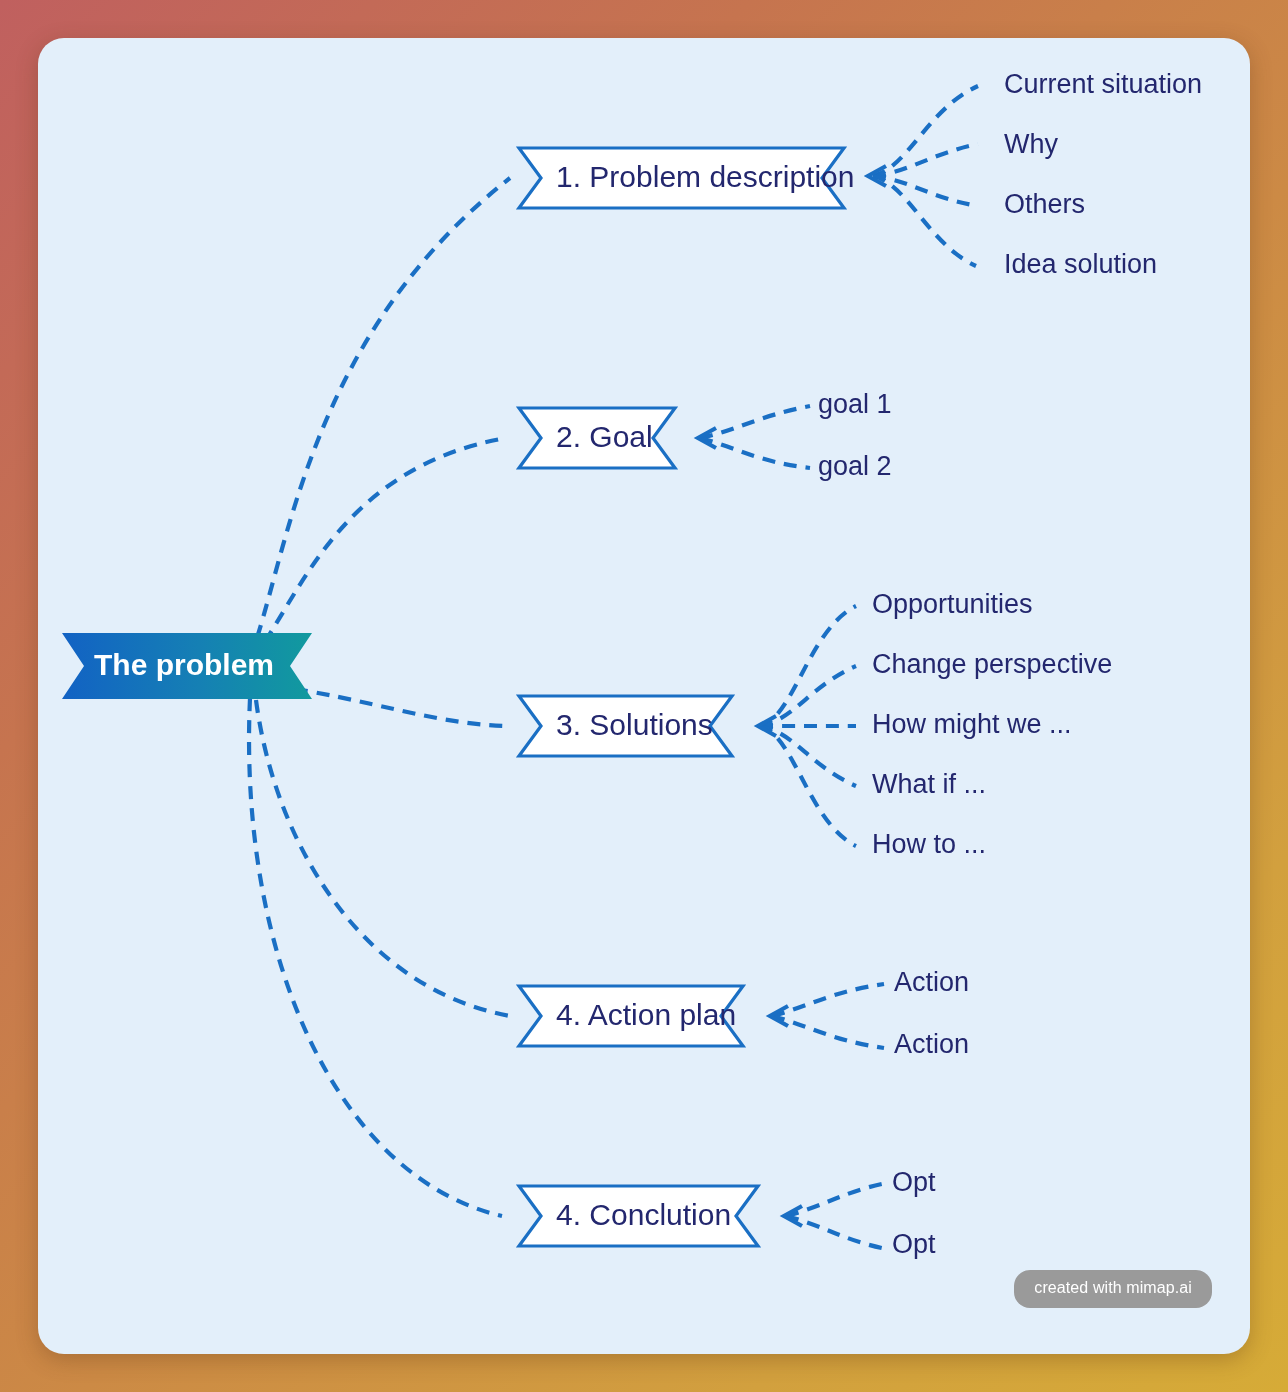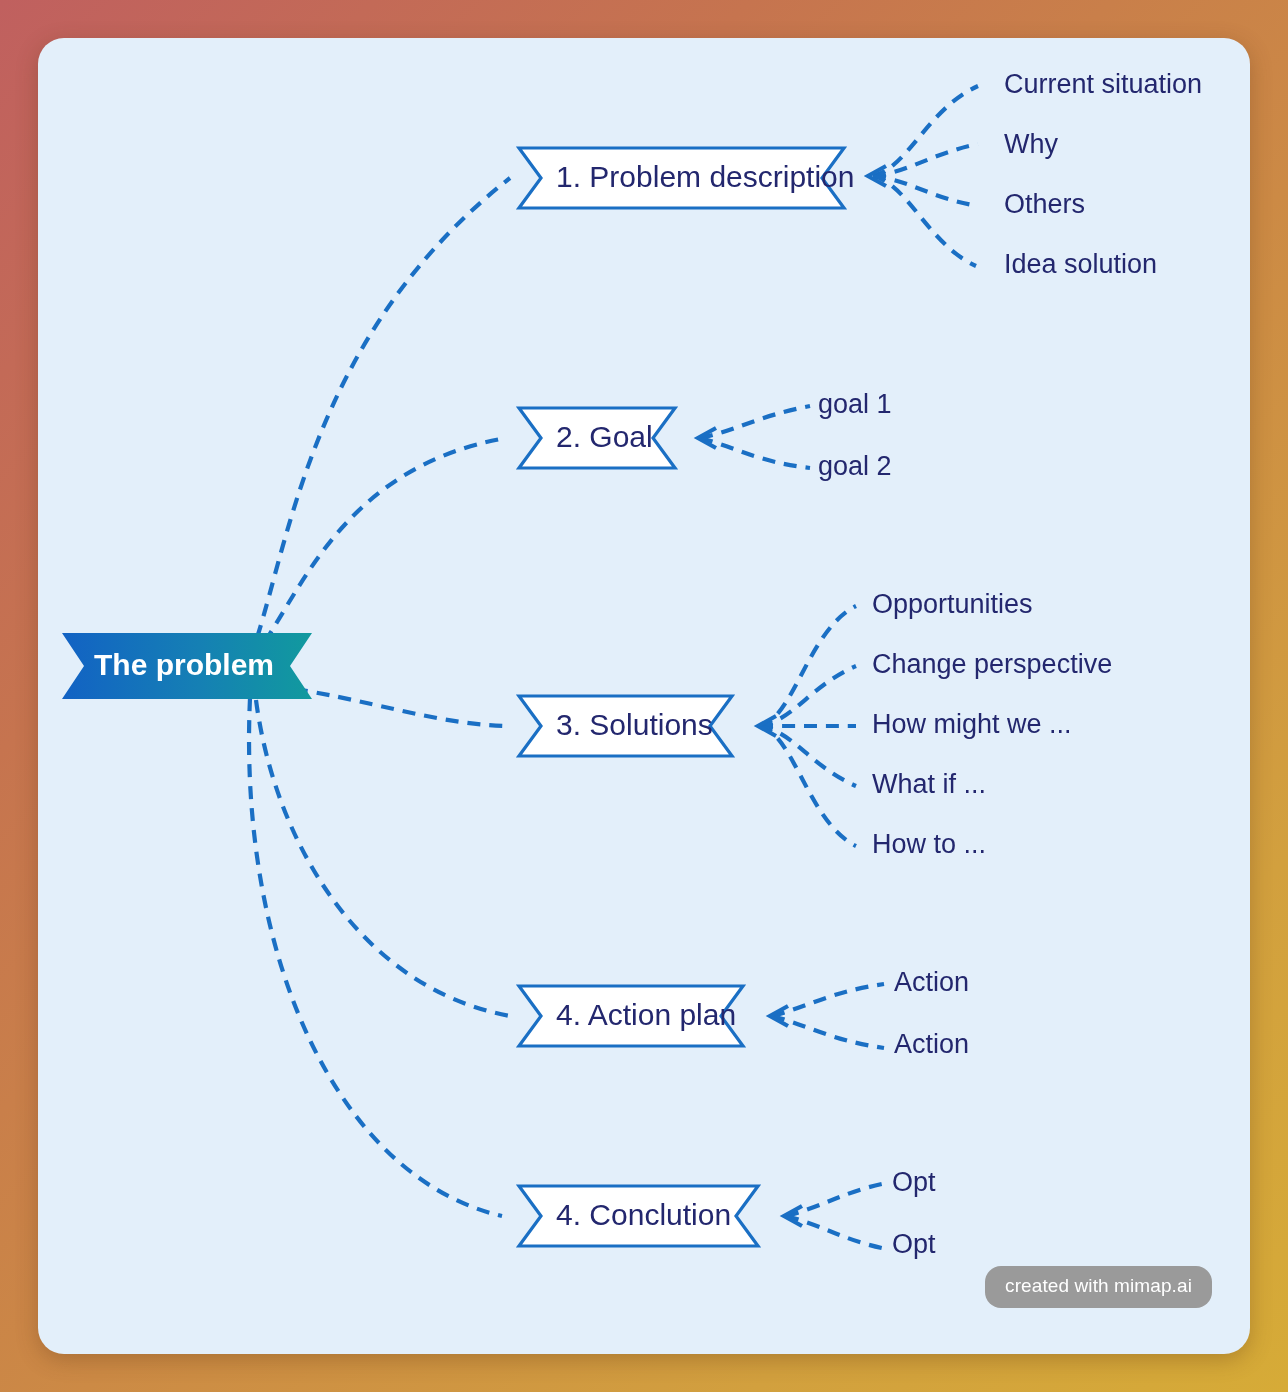--- a/index.html
+++ b/index.html
@@ -91,21 +91,21 @@
   }
   #watermark {
     position: absolute;
     right: 38px;
     bottom: 46px;
     background: #9a9a9a;
     color: #ffffff;
     border-radius: 16px;
     padding: 9px 20px 11px 20px;
     font-family: "Liberation Sans", sans-serif;
-    font-size: 19px;
+    font-size: 16px;
     letter-spacing: 0.1px;
     white-space: nowrap;
   }
 </style>
 </head>
 <body>
 
 <div id="canvas-wrap">
   <div id="card">
 

